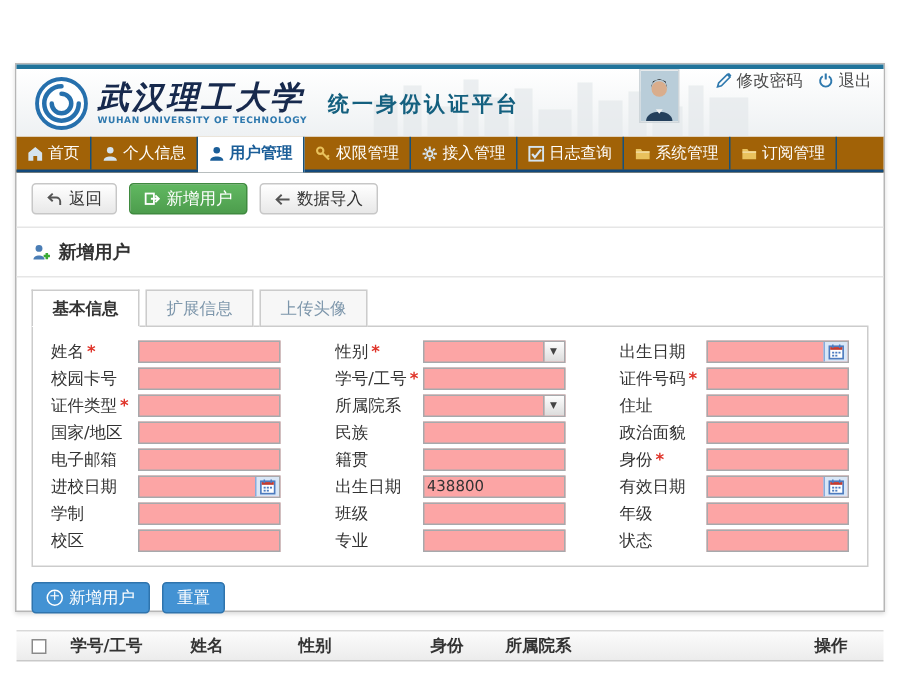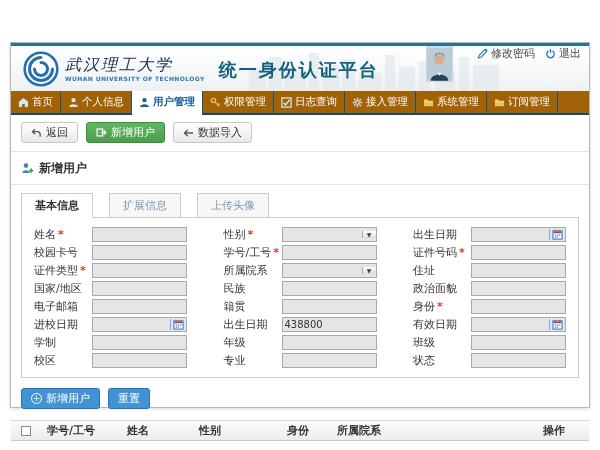--- a/index.html
+++ b/index.html
@@ -10,23 +10,23 @@
     background:#fff; border:1px solid #b6b6b6; box-shadow:0 1px 3px rgba(0,0,0,.15); }
 
   
   .masthead { position:relative; height:48px; border-top:3px solid #20739a;
     background:linear-gradient(#ffffff,#eef1f3); overflow:hidden; }
   .skyline { position:absolute; right:90px; bottom:0; opacity:.7; }
   .brand { position:absolute; left:12px; top:5px; display:flex; align-items:center; }
   .logo { width:36px; height:36px; flex-shrink:0; }
   .uni-names { margin-left:6px; line-height:1; }
   .uni-cn { font-family:"DejaVu Serif","Liberation Serif",serif; font-style:italic;
-    font-weight:normal; font-size:16px; color:#17294d; letter-spacing:2px; }
+    font-weight:bold; font-size:21px; color:#17294d; letter-spacing:2px; }
   .uni-en { font-size:6px; color:#2f79ae; letter-spacing:.4px; margin-top:3px; font-weight:bold; }
-  .platform-title { margin-left:14px; font-size:18px; font-weight:bold; color:#14607f;
+  .platform-title { margin-left:14px; font-size:14px; font-weight:bold; color:#14607f;
     letter-spacing:2px; align-self:center; margin-top:2px; }
   .mast-right { position:absolute; right:8px; top:0; height:100%; display:flex; align-items:flex-start; }
   .avatar { width:27px; height:36px; border:1px solid #cfd6da; margin-right:14px; }
   .mast-link { display:flex; align-items:center; gap:3px; font-size:11px; color:#4a4a4a;
     margin-left:10px; cursor:pointer; }
   .mast-link .micon { color:#2f79ae; display:inline-flex; }
 
   
   .nav { display:flex; height:24px; background:#a16207; border-bottom:2px solid #12497b; }
   .nav-item { display:flex; align-items:center; gap:3px; padding:0 7px; font-size:10.5px;
@@ -45,30 +45,30 @@
     border-radius:3px; cursor:pointer; line-height:1; }
   .btn-light { background:linear-gradient(#ffffff,#e8e8e8); border:1px solid #c7c7c7; color:#333; }
   .btn-green { background:linear-gradient(#61b861,#4d9d4d); border:1px solid #3f8a3f; color:#fff; }
   .btn-blue  { background:#4392d3; border:1px solid #2f74ad; color:#fff; }
   .bicon { display:inline-flex; }
 
   .section-title { display:flex; align-items:center; gap:5px; font-size:12px; font-weight:bold;
     color:#333; padding:8px 0 7px; border-bottom:1px solid #e6e6e6; margin:0 -10px; padding-left:10px; }
 
   
-  .tabs { display:flex; gap:16px; margin-top:8px; position:relative; z-index:2; }
+  .tabs { display:flex; gap:4px; margin-top:8px; position:relative; z-index:2; }
   .tab { font-size:11px; padding:4px 13px; border:1px solid #ccc; background:#f7f7f7;
     color:#7d96ab; cursor:pointer; margin-bottom:-1px; }
   .tab.active { background:#fff; color:#333; font-weight:bold; border-bottom-color:#fff; }
   .tab-panel { border:1px solid #ccc; padding:7px 12px 8px; position:relative; z-index:1; }
   .form-grid { display:grid; grid-template-columns:auto auto auto; justify-content:space-between; }
   .field { display:flex; align-items:center; height:15px; margin:1.5px 0; }
   .flabel { width:58px; flex-shrink:0; font-size:11px; color:#333; white-space:nowrap; }
   .req { color:#e0352b; font-style:normal; margin-left:2px; font-weight:bold; }
-  .input-wrap { display:flex; width:95px; height:15px; border:1px solid #a7a9ac; background:#e5e5e5;align-items:center; }
+  .input-wrap { display:flex; width:95px; height:15px; border:1px solid #a7a9ac; background:#fca5a5; }
   .input-wrap input { flex:1; min-width:0; border:0; outline:0; font-size:10px; padding:0 2px;
     font-family:inherit; color:#333; background:transparent; }
   .sel-btn { width:14px; background:linear-gradient(#fdfdfd,#dcdcdc); border-left:1px solid #a7a9ac;
     display:flex; align-items:center; justify-content:center; font-size:6px; color:#444; cursor:pointer; }
   .cal-btn { width:16px; background:#d9e7f7; border-left:1px solid #86abdc;
     display:flex; align-items:center; justify-content:center; cursor:pointer; }
 
   .actions { display:flex; gap:8px; margin-top:10px; }
   .plus-circle { width:11px; height:11px; border:1px solid #fff; border-radius:50%;
     display:inline-flex; align-items:center; justify-content:center; font-size:9px; line-height:1; }
@@ -185,36 +185,36 @@
             <svg width="11" height="11" viewBox="0 0 12 12">
               <circle cx="3.8" cy="3.8" r="2.3" fill="none" stroke="currentColor" stroke-width="1.5"></circle>
               <path d="M5.6 5.6l4.6 4.6M8.6 8.6l1.5-1.5" fill="none" stroke="currentColor" stroke-width="1.5"></path>
             </svg>
           </span>
           <span>权限管理</span>
         </div>
         <div class="nav-item">
           <span class="nicon">
             <svg width="11" height="11" viewBox="0 0 12 12">
-              <rect x="1" y="1" width="10" height="10" fill="none" stroke="currentColor" stroke-width="1.4"></rect>
-              <path d="M3 6.2l2 2.4L9.4 3" fill="none" stroke="currentColor" stroke-width="1.6"></path>
-            </svg>
-          </span>
-          <span>日志查询</span>
-        </div>
-        <div class="nav-item">
-          <span class="nicon">
-            <svg width="11" height="11" viewBox="0 0 12 12">
               <circle cx="6" cy="6" r="2" fill="none" stroke="currentColor" stroke-width="1.3"></circle>
               <g stroke="currentColor" stroke-width="1.5">
                 <path d="M6 .8v2.2M6 9v2.2M.8 6H3M9 6h2.2M2.3 2.3l1.5 1.5M8.2 8.2l1.5 1.5M9.7 2.3L8.2 3.8M3.8 8.2L2.3 9.7"></path>
               </g>
             </svg>
           </span>
           <span>接入管理</span>
+        </div>
+        <div class="nav-item">
+          <span class="nicon">
+            <svg width="11" height="11" viewBox="0 0 12 12">
+              <rect x="1" y="1" width="10" height="10" fill="none" stroke="currentColor" stroke-width="1.4"></rect>
+              <path d="M3 6.2l2 2.4L9.4 3" fill="none" stroke="currentColor" stroke-width="1.6"></path>
+            </svg>
+          </span>
+          <span>日志查询</span>
         </div>
         <div class="nav-item">
           <span class="nicon gold">
             <svg width="11" height="11" viewBox="0 0 12 12">
               <path d="M1 2.5h3.6l1 1.5H11V10H1z" fill="currentColor"></path>
               <path d="M1 4.8h10" stroke="rgba(255,255,255,.5)" stroke-width=".8"></path>
             </svg>
           </span>
           <span>系统管理</span>
         </div>
@@ -430,27 +430,27 @@
                 </span>
               </span>
             </div>
             <div class="field">
               <span class="flabel">学制</span>
               <span class="input-wrap">
                 <input type="text" style="">
               </span>
             </div>
             <div class="field">
+              <span class="flabel">班级</span>
+              <span class="input-wrap">
+                <input type="text" style="">
+              </span>
+            </div>
+            <div class="field">
               <span class="flabel">年级</span>
-              <span class="input-wrap">
-                <input type="text" style="">
-              </span>
-            </div>
-            <div class="field">
-              <span class="flabel">班级</span>
               <span class="input-wrap">
                 <input type="text" style="">
               </span>
             </div>
             <div class="field">
               <span class="flabel">校区</span>
               <span class="input-wrap">
                 <input type="text" style="">
               </span>
             </div>

